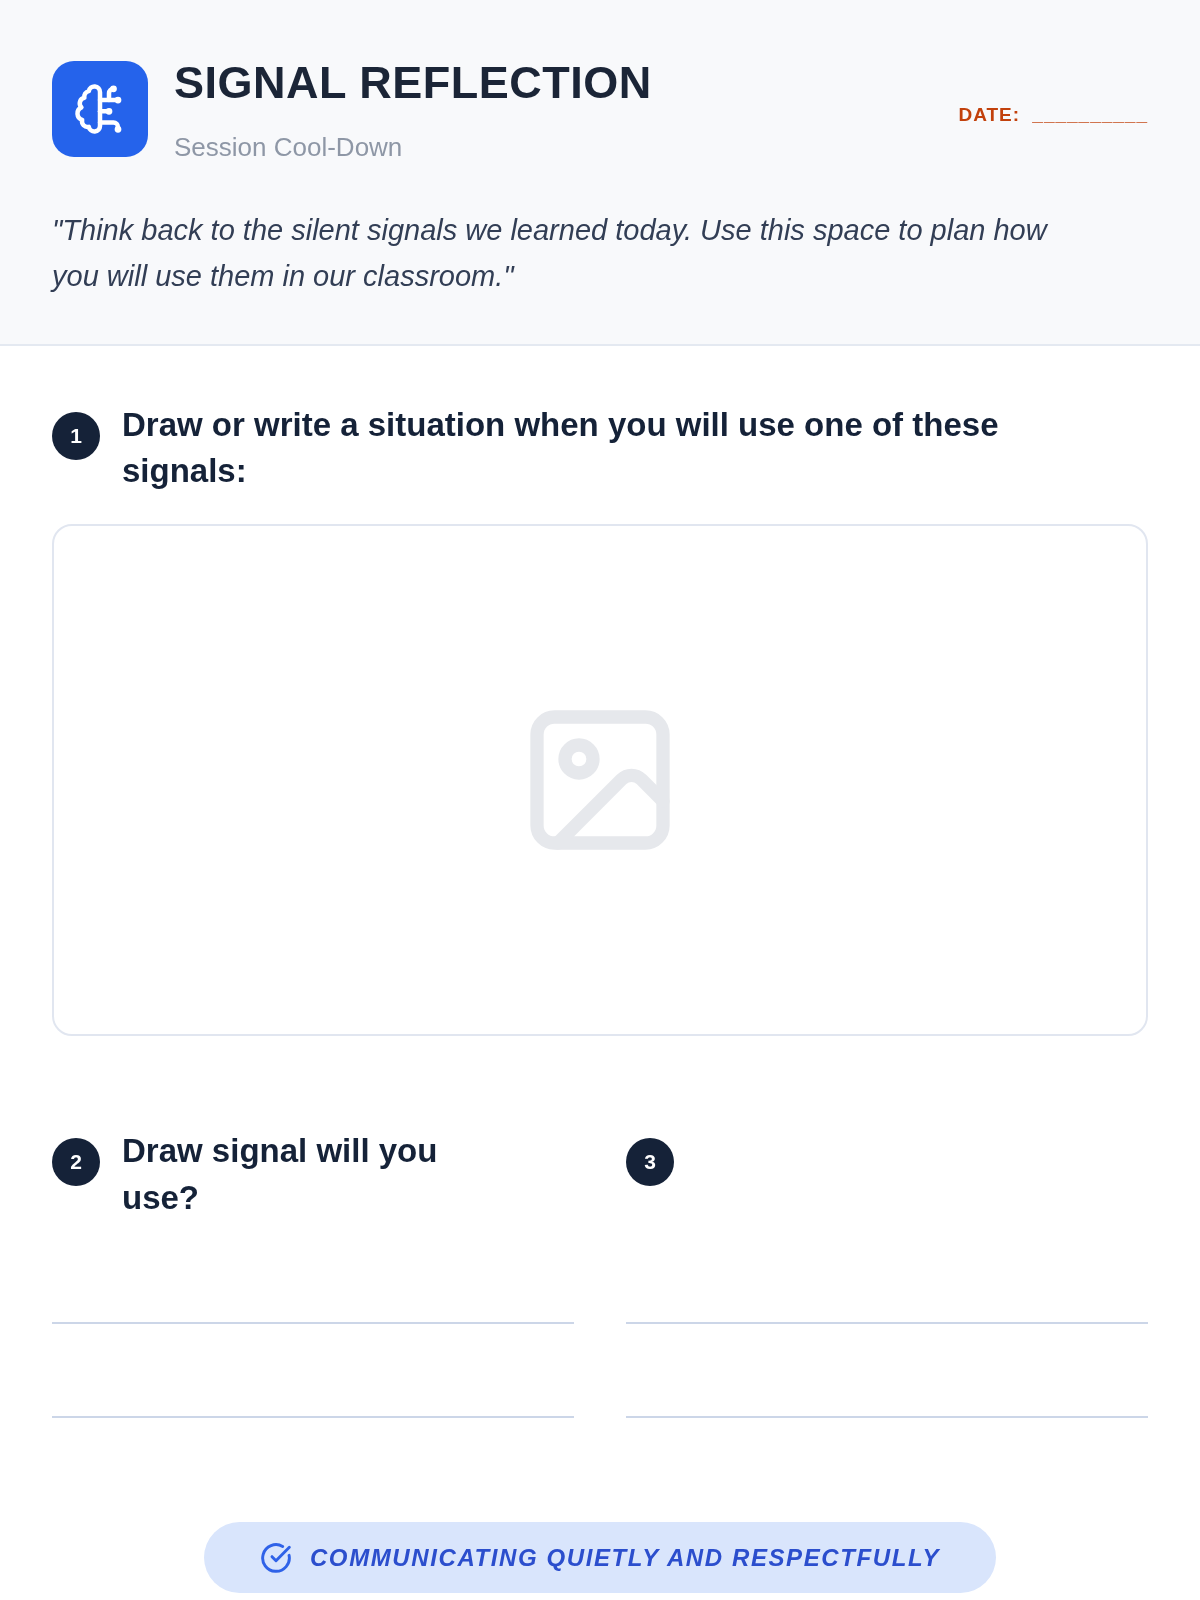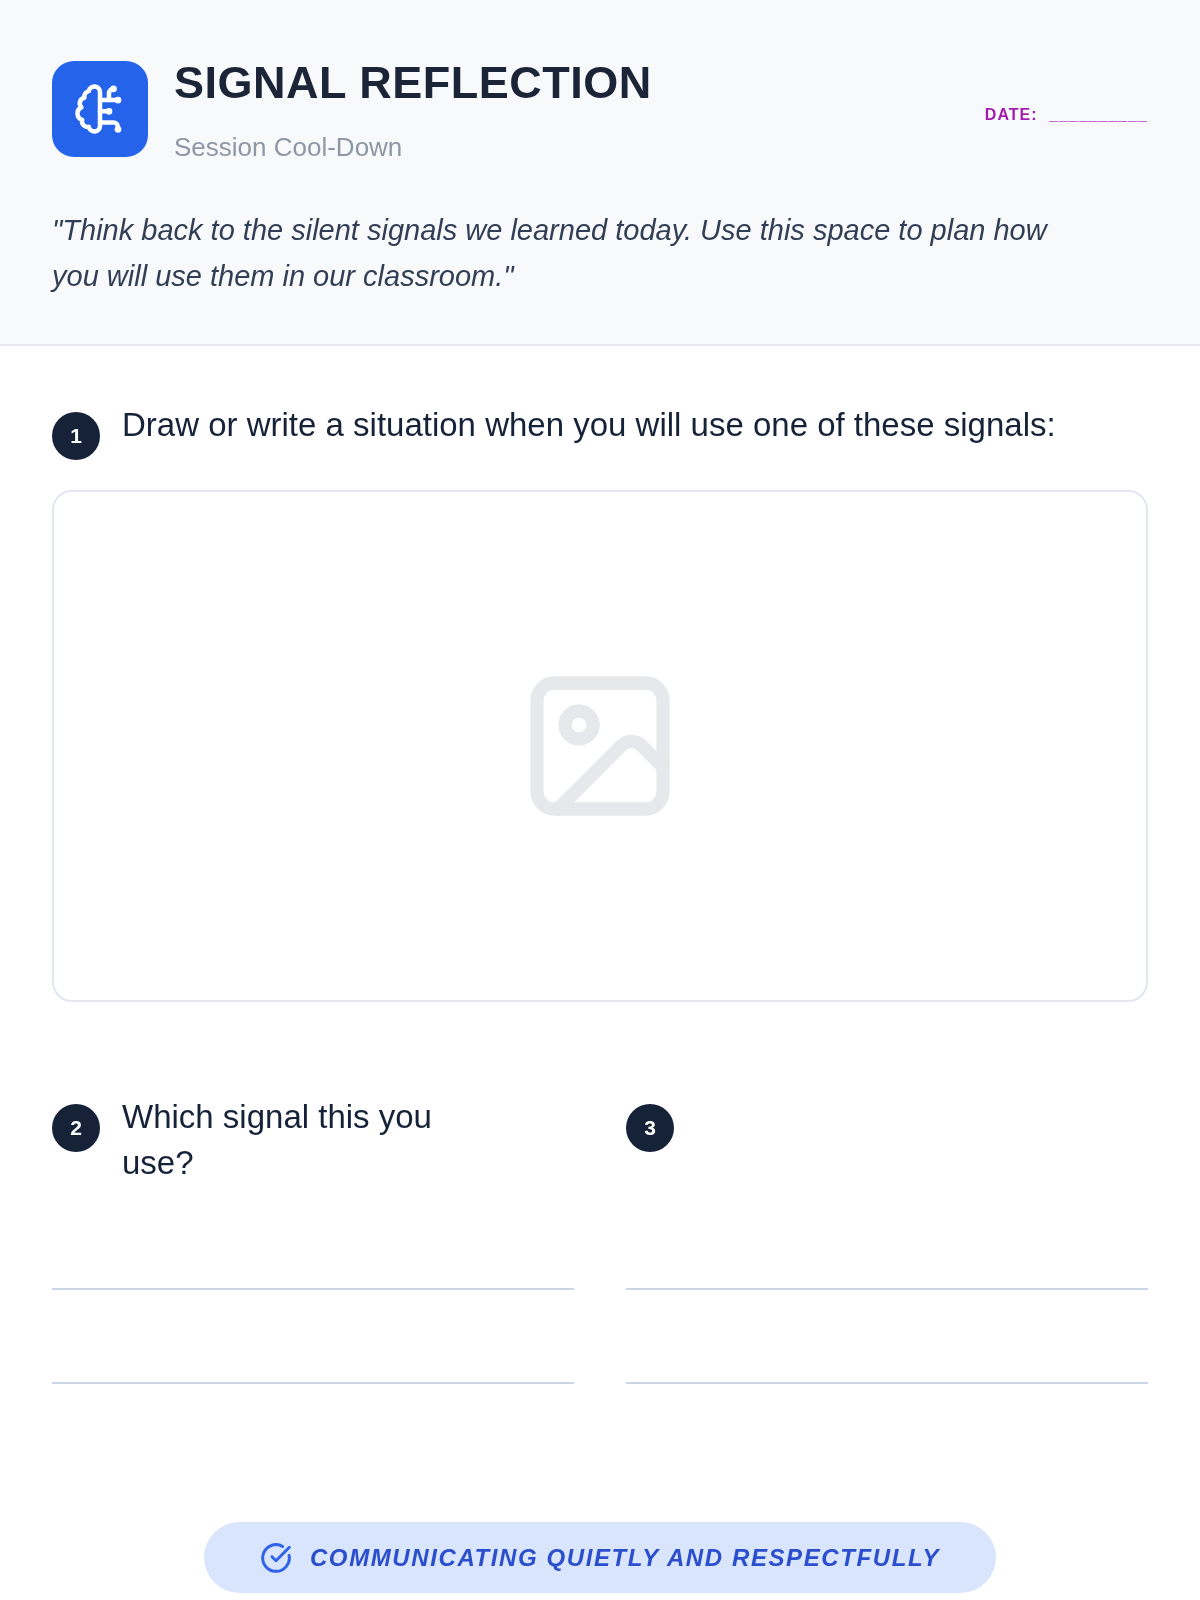--- a/index.html
+++ b/index.html
@@ -38,24 +38,24 @@
     margin-top: 2px;
   }
   .page-subtitle {
     font-size: 26px;
     color: #8e97a6;
     margin-top: 24px;
   }
   .date-block {
     margin-left: auto;
     margin-top: 12px;
-    font-size: 16px;
+    font-size: 19px;
     font-weight: bold;
     letter-spacing: 1px;
-    color: #a21caf;
+    color: #c2410c;
     white-space: nowrap;
   }
   .quote {
     margin-top: 44px;
     font-style: italic;
     font-size: 29px;
     line-height: 1.62;
     color: #323e55;
     max-width: 1040px;
   }
@@ -71,21 +71,21 @@
     color: #ffffff;
     font-size: 21px;
     font-weight: bold;
     display: flex; align-items: center; justify-content: center;
     flex: 0 0 auto;
     margin-top: 10px;
   }
   .section-prompt {
     margin-left: 22px;
     font-size: 33px;
-    font-weight: 400;
+    font-weight: 700;
     line-height: 1.4;
     color: #152238;
   }
   .section-one .section-prompt { max-width: 990px; }
 
   .drawing-box {
     margin-top: 30px;
     width: 1096px;
     height: 512px;
     background: #ffffff;
@@ -179,21 +179,21 @@
       </svg>
     </div>
   </div>
 
   <div class="two-col">
 
     <div class="answer-col">
       <div class="prompt-area">
         <div class="section-header">
           <div class="num-circle">2</div>
-          <div class="section-prompt">Which signal this you use?</div>
+          <div class="section-prompt">Draw signal will you use?</div>
         </div>
       </div>
       <div class="write-line"></div>
       <div class="write-line"></div>
     </div>
 
     <div class="answer-col">
       <div class="prompt-area">
         <div class="section-header">
           <div class="num-circle">3</div>

